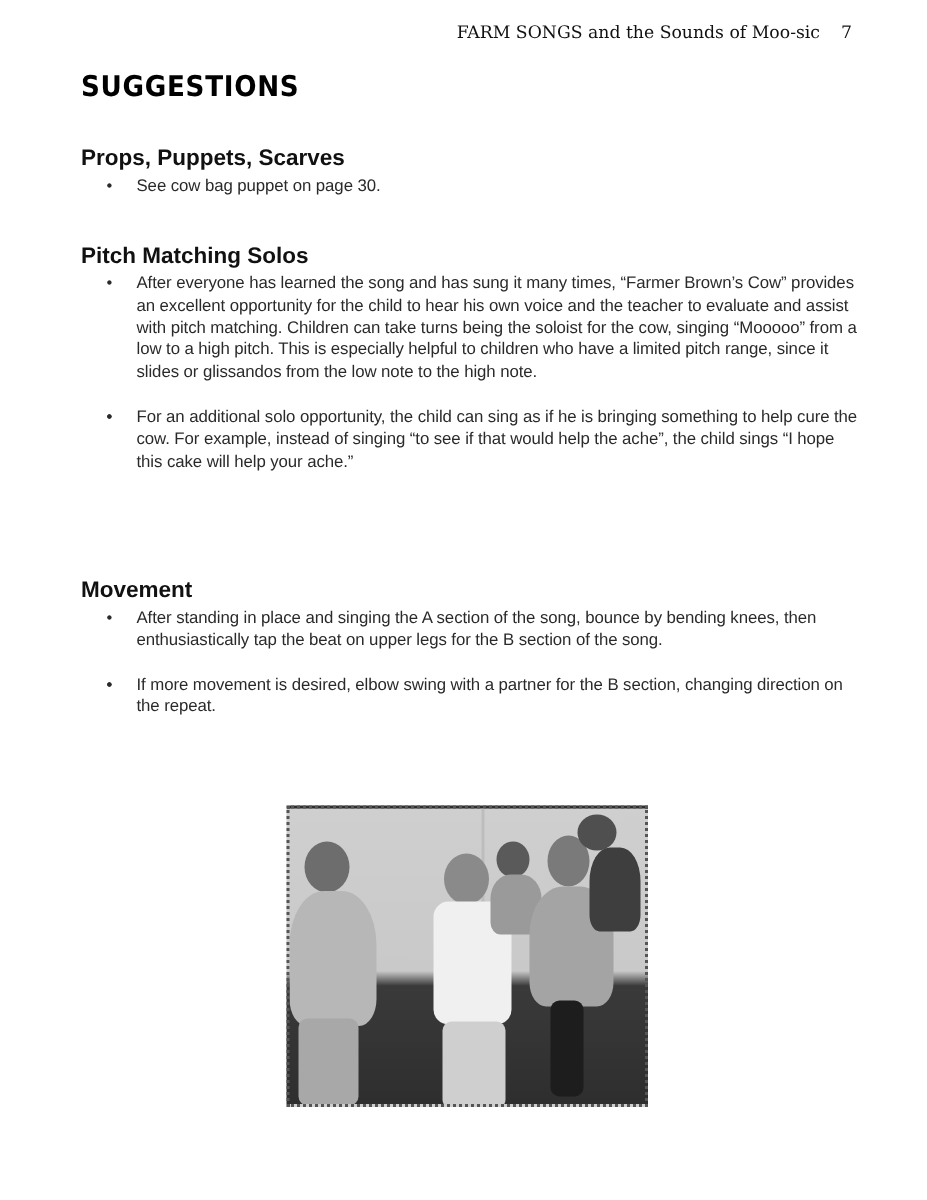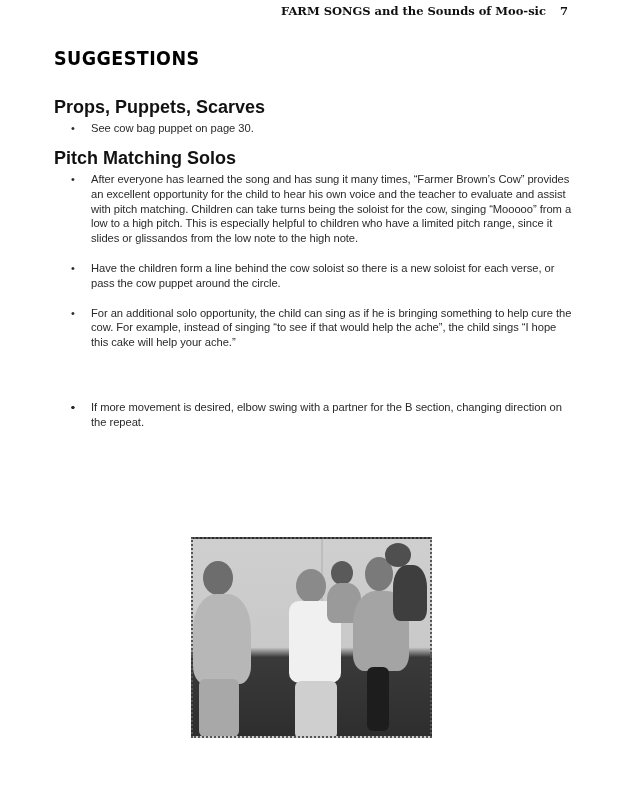--- a/index.html
+++ b/index.html
@@ -1,32 +1,32 @@
 <!DOCTYPE html>
 <html><head>
 <meta charset="utf-8">
 <style>
   html, body { margin: 0; padding: 0; background: #ffffff; }
   body { width: 618px; height: 800px; position: relative; overflow: hidden; color: #1a1a1a; }
   .running-header {
-    position: absolute; top: 4px; right: 50px;
-    font-family: "DejaVu Serif", serif; font-weight: bold; font-size: 11.5px;
+    position: absolute; top: 14px; right: 50px;
+    font-family: "DejaVu Serif", serif; font-weight: normal; font-size: 11.5px;
     color: #111; letter-spacing: 0;
   }
   .running-header .page-num { margin-left: 14px; }
   .page-title {
     position: absolute; left: 54px; top: 47px;
     font-family: "DejaVu Sans", sans-serif; font-weight: bold;
     font-size: 19px; letter-spacing: 0.5px; color: #000;
     transform: scaleX(0.92); transform-origin: left;
   }
   .section { position: absolute; left: 54px; width: 520px; }
   .section h2 {
     margin: 0; font-family: "Liberation Sans", sans-serif; font-weight: bold;
-    font-size: 18px; color: #111;
+    font-size: 15px; color: #111;
   }
   .section ul { list-style: none; margin: 3px 0 0 0; padding: 0; }
   .section li {
     position: relative; padding-left: 37px;
     font-family: "Liberation Sans", sans-serif; font-size: 11.2px; line-height: 14.8px;
     color: #2a2a2a; margin-bottom: 15px; letter-spacing: -0.05px;
   }
   .section li:last-child { margin-bottom: 0; }
   .section li .bullet { position: absolute; left: 17px; top: 0; font-size: 11px; }
   .photo {
@@ -47,32 +47,33 @@
 
 <div class="page-title">SUGGESTIONS</div>
 
 <div class="section" style="top:97px;">
   <h2>Props, Puppets, Scarves</h2>
   <ul>
     <li><span class="bullet">•</span><span>See cow bag puppet on page 30.</span></li>
   </ul>
 </div>
 
-<div class="section" style="top:148px;">
+<div class="section" style="top:162px;">
   <h2>Pitch Matching Solos</h2>
   <ul>
     <li><span class="bullet">•</span><span>After everyone has learned the song and has sung it many times, “Farmer Brown’s Cow” provides an excellent opportunity for the child to hear his own voice and the teacher to evaluate and assist with pitch matching. Children can take turns being the soloist for the cow, singing “Mooooo” from a low to a high pitch. This is especially helpful to children who have a limited pitch range, since it slides or glissandos from the low note to the high note.</span></li>
-    <li><span class="bullet">•</span><span>Have the children form a line behind the cow soloist so there is a new soloist for each verse, or pass the cow puppet around the circle.</span></li>
+    <li><span class="bullet">•</span></li>
     <li><span class="bullet">•</span><span>For an additional solo opportunity, the child can sing as if he is bringing something to help cure the cow. For example, instead of singing “to see if that would help the ache”, the child sings “I hope this cake will help your ache.”</span></li>
   </ul>
 </div>
 
 <div class="section" style="top:385px;">
+  <h2>Movement</h2>
   <ul>
-    <li><span class="bullet">•</span></li>
+    <li><span class="bullet">•</span><span>After standing in place and singing the A section of the song, bounce by bending knees, then enthusiastically tap the beat on upper legs for the B section of the song.</span></li>
     <li><span class="bullet">•</span></li>
     <li><span class="bullet">•</span><span>If more movement is desired, elbow swing with a partner for the B section, changing direction on the repeat.</span></li>
   </ul>
 </div>
 
 <div class="photo" title="Black-and-white photo of children dancing and elbow swinging in a room">
   <div class="wall-corner"></div>
 
   <div class="head" style="left:10px;top:22px;width:30px;height:34px;background:#6d6d6d;"></div>
   <div class="child" style="left:0px;top:55px;width:58px;height:90px;background:#b7b7b7;"></div>

